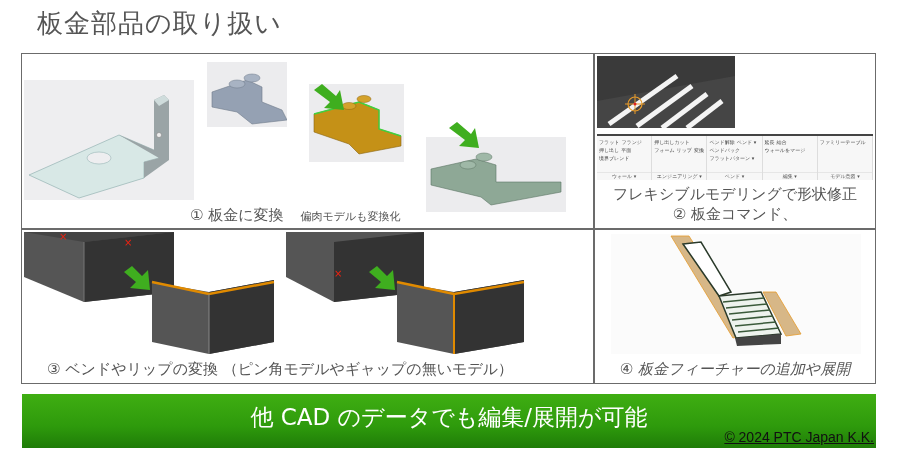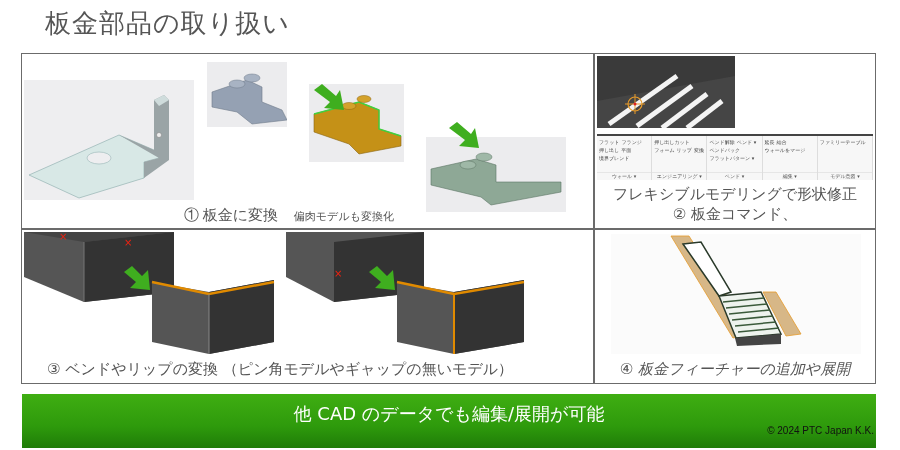--- a/index.html
+++ b/index.html
@@ -1,19 +1,19 @@
 <!DOCTYPE html>
 <html><head>
 <meta charset="utf-8">
 <style>
   * { box-sizing: border-box; margin: 0; padding: 0; }
   html, body { width: 900px; height: 450px; background: #ffffff; overflow: hidden; }
   body { position: relative; font-family: "DejaVu Sans", sans-serif; color: #555; }
 
-  .title { position: absolute; left: 37px; top: 6px; font-size: 26px; color: #555; letter-spacing: 1px; font-weight: normal; margin-left: 8px; }
+  .title { position: absolute; left: 37px; top: 6px; font-size: 26px; color: #555; letter-spacing: 1px; font-weight: normal; }
 
   .grid { position: absolute; left: 21px; top: 53px; width: 855px; height: 331px; border: 1.5px solid #6b6b6b; }
   .vline { position: absolute; left: 571px; top: 0; width: 1.5px; height: 100%; background: #6b6b6b; }
   .hline { position: absolute; left: 0; top: 174px; width: 100%; height: 1.5px; background: #6b6b6b; }
 
   .cell { position: absolute; overflow: hidden; }
   .caption { position: absolute; font-size: 15px; color: #555; white-space: nowrap; }
   .caption .small { font-size: 11px; margin-left: 12px; }
 
   .imgbox { position: absolute; }
@@ -26,22 +26,22 @@
 
   .ribbon { position: absolute; left: 2px; top: 80px; width: 276px; height: 46px; background: #f7f7f7; border-top: 2px solid #444; display: flex; font-size: 5px; color: #444; }
   .rgroup { flex: 1; border-right: 1px solid #ddd; position: relative; padding: 3px 2px 0 2px; }
   .rgroup .gicons { display: flex; gap: 2px; flex-wrap: wrap; }
   .rgroup .gi { font-size: 5px; white-space: nowrap; }
   .rgroup .gl { position: absolute; bottom: 1px; left: 0; width: 100%; text-align: center; font-size: 5px; color: #555; border-top: 1px solid #e6e6e6; }
 
   .banner { position: absolute; left: 22px; top: 394px; width: 854px; height: 54px;
     background: linear-gradient(to bottom, #3fae12 0%, #2e9a0c 60%, #1f7c08 100%);
     color: #fff; text-align: center; }
-  .banner-text { position: absolute; left: 0; width: 100%; top: 8px; font-size: 18px; color: #fff; }
-  .copyright { position: absolute; right: 2px; bottom: 12px; font-size: 10px; color: #111; font-family: "Liberation Sans", sans-serif; }
+  .banner-text { position: absolute; left: 0; width: 100%; top: 8px; font-size: 23px; color: #fff; }
+  .copyright { position: absolute; right: 2px; bottom: 3px; font-size: 14px; color: #111; font-family: "Liberation Sans", sans-serif; text-decoration: underline; }
 </style>
 </head>
 <body>
 
 <div class="title">板金部品の取り扱い</div>
 
 <div class="grid">
   <div class="vline"></div>
   <div class="hline"></div>
 
@@ -77,21 +77,21 @@
       <ellipse cx="58" cy="20" rx="8" ry="4" fill="#9fb8a7" stroke="#5d7565" stroke-width="0.5"></ellipse>
     </svg>
 
     <svg class="imgbox" style="left:290px;top:30px;" width="40" height="30">
       <polygon points="2,6 10,0 24,12 28,6 32,26 12,24 18,18" fill="#3fae1f"></polygon>
     </svg>
     <svg class="imgbox" style="left:425px;top:68px;" width="40" height="30">
       <polygon points="2,6 10,0 24,12 28,6 32,26 12,24 18,18" fill="#3fae1f"></polygon>
     </svg>
 
-    <div class="caption" style="left:162px;top:152px;font-family:Liberation Serif, serif;">
+    <div class="caption" style="left:168px;top:152px;">
       <span>①</span>
       <span>板金に変換</span>
       <span class="small">偏肉モデルも変換化</span>
     </div>
   </div>
 
   <div class="cell" id="c2">
     <svg class="imgbox" style="left:2px;top:2px;" width="138" height="72">
       <rect width="138" height="72" fill="#454545"></rect>
       <polygon points="0,0 138,0 138,20 0,45" fill="#3a3a3a"></polygon>

